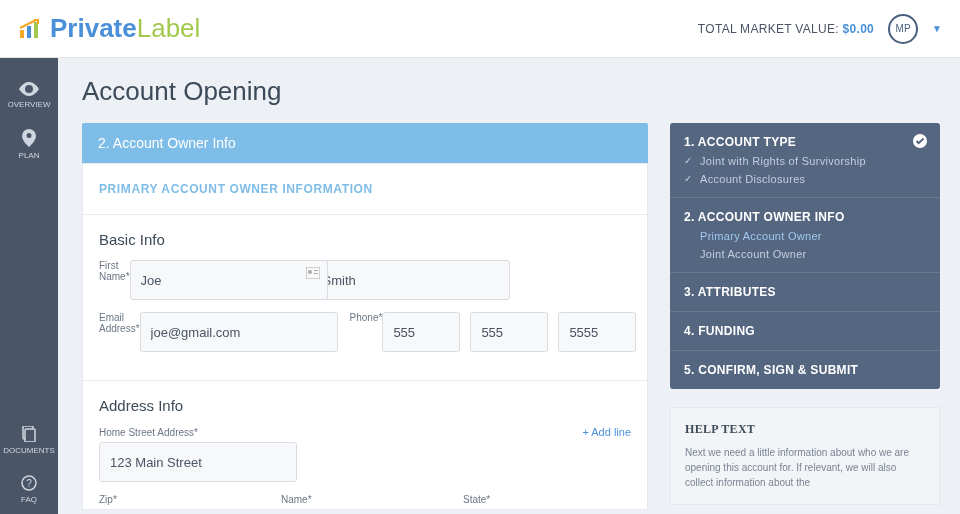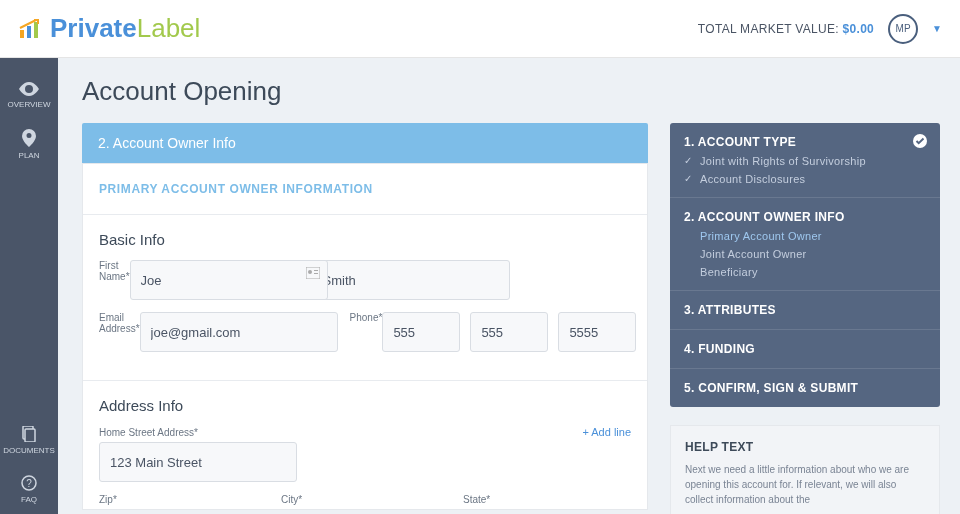--- a/index.html
+++ b/index.html
@@ -45,21 +45,21 @@
   .stepper { background: #556681; border-radius: 3px; overflow: hidden; }
   .step { border-bottom: 1px solid rgba(255,255,255,0.12); padding: 12px 14px; color: #fff; font-size: 12px; font-weight: 600; letter-spacing: 0.3px; position: relative; cursor: pointer; }
   .step:last-child { border-bottom: none; }
   .step .check { position: absolute; right: 12px; top: 10px; }
   .step .sub { display: block; font-size: 11px; font-weight: 400; color: #c4cede; margin-top: 6px; padding-left: 16px; position: relative; }
   .step .sub.active { color: #9fc8ef; }
   .step .sub.done::before { content: "✓"; position: absolute; left: 0; top: 0; font-size: 10px; color: #c4cede; }
   .step .sub.indent { padding-left: 16px; }
 
   .help { background: #f2f4f7; border: 1px solid #e5e8ec; margin-top: 18px; padding: 14px; }
-  .help h4 { font-size: 12px; color: #3d4a59; letter-spacing: 0.3px; margin-bottom: 8px; font-weight: 600; }
+  .help h4 { font-size: 12px; color: #3d4a59; letter-spacing: 0.3px; margin-bottom: 8px; font-weight: 600; font-family: Liberation Serif, serif; }
   .help p { font-size: 10px; color: #7a8494; line-height: 1.5; }
 
   .contact-icon { margin-left: 6px; color: #aaa; font-size: 13px; }
 </style>
 </head>
 <body>
 
 <div class="topbar">
   <div class="logo">
     <svg width="26" height="22" viewBox="0 0 26 22">
@@ -169,21 +169,21 @@
               <div class="field w-full">
                 <input value="123 Main Street" style="">
               </div>
             </div>
             <div class="row" style="margin-bottom:0">
               <div class="field" style="width:170px">
                 <label>Zip*</label>
 
               </div>
               <div class="field" style="width:170px">
-                <label>City*</label>
+                <label>Name*</label>
 
               </div>
               <div class="field w-full">
                 <label>State*</label>
 
               </div>
             </div>
           </div>
         </div>
       </div>
@@ -198,21 +198,20 @@
                   <path d="M4.5 8 l2.2 2.2 L11.5 5.5" stroke="#556681" stroke-width="2" fill="none"></path>
                 </svg>
             </span>
             <span class="sub done">Joint with Rights of Survivorship</span>
             <span class="sub done">Account Disclosures</span>
           </div>
           <div class="step">
             <span>2. ACCOUNT OWNER INFO</span>
             <span class="sub active indent">Primary Account Owner</span>
             <span class="sub indent">Joint Account Owner</span>
-            <span class="sub indent">Beneficiary</span>
           </div>
           <div class="step"><span>3. ATTRIBUTES</span></div>
           <div class="step"><span>4. FUNDING</span></div>
           <div class="step"><span>5. CONFIRM, SIGN &amp; SUBMIT</span></div>
         </div>
 
         <div class="help">
           <h4>HELP TEXT</h4>
           <p>Next we need a little information about who we are opening this account for. If relevant, we will also collect information about the</p>
         </div>

